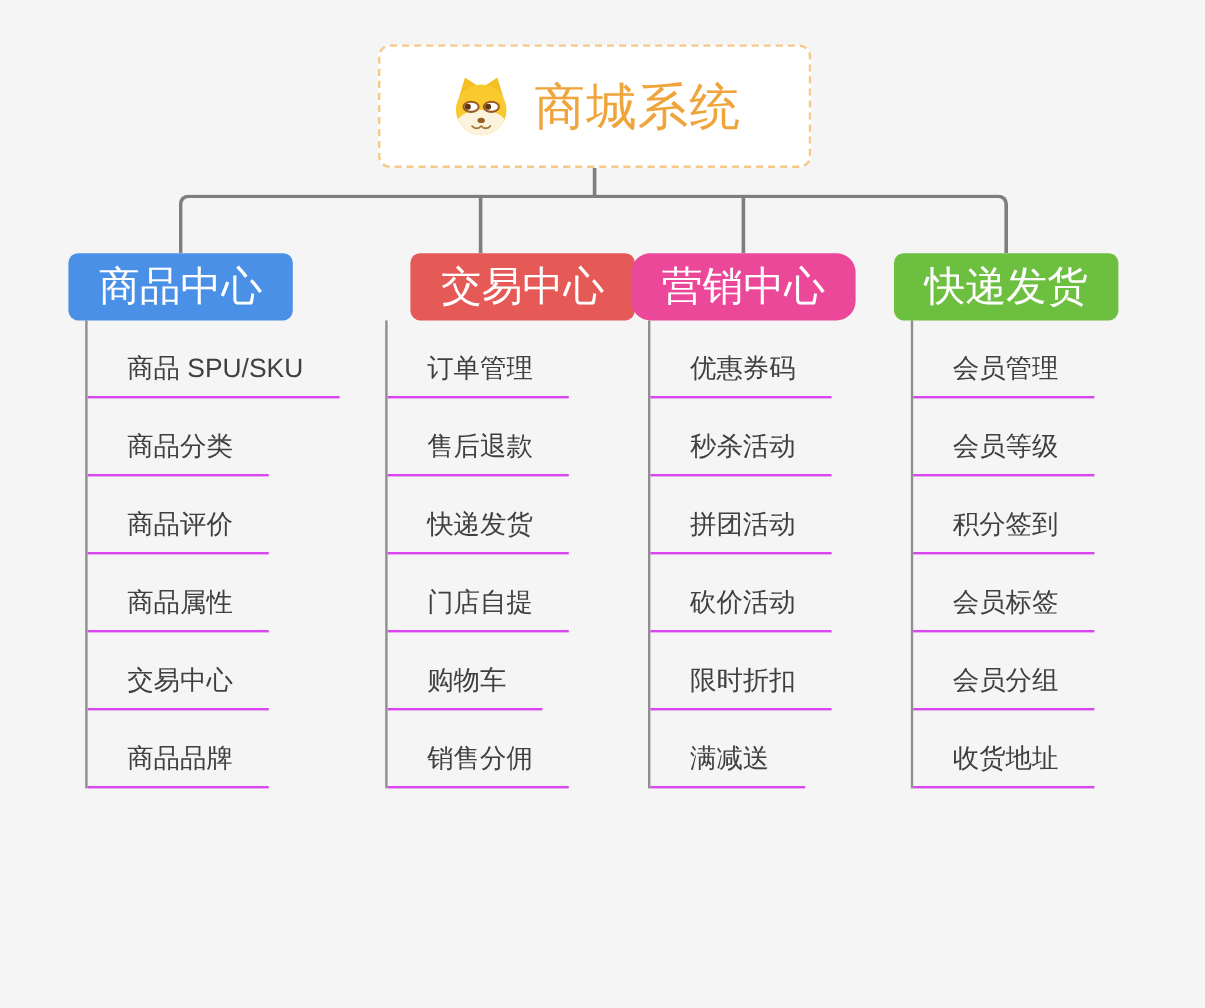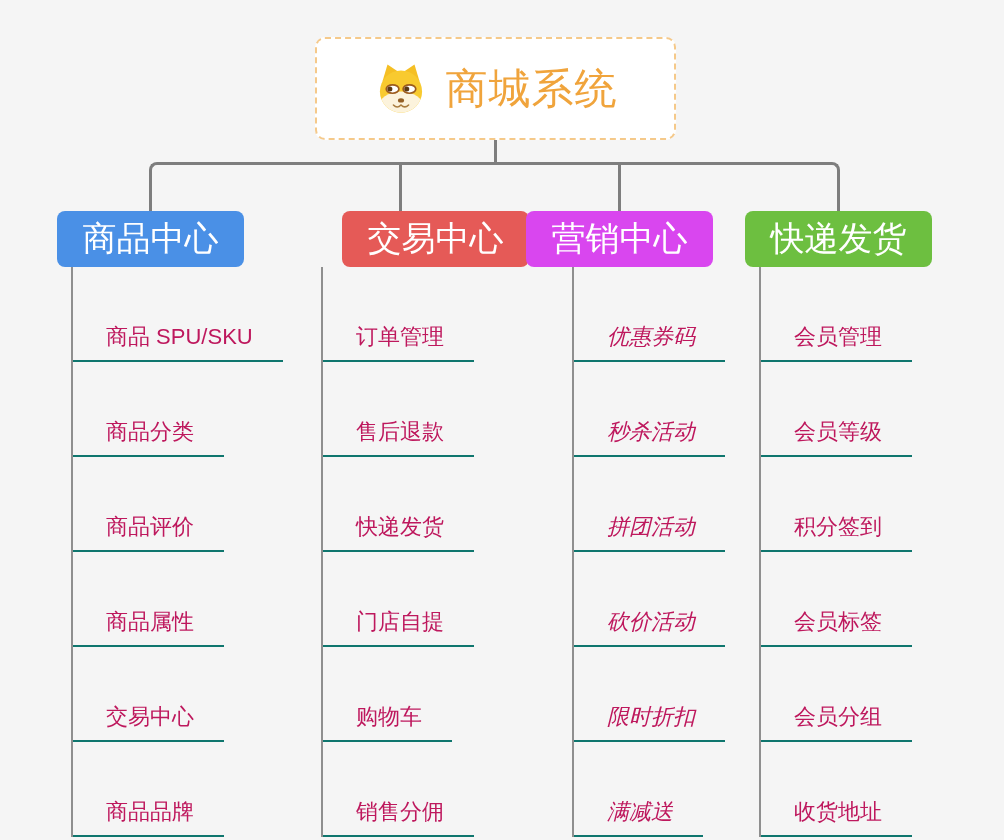--- a/index.html
+++ b/index.html
@@ -79,32 +79,32 @@
   .branch-node.b4 { left: 745px; }
 
   
   .leaf-column {
     position: absolute;
     top: 267px;
     border-left: 2px solid #8F8F8F;
   }
   .leaf-column.c1 { left: 71px; }
   .leaf-column.c2 { left: 321px; }
-  .leaf-column.c3 { left: 572px; font-style: italic; }
+  .leaf-column.c3 { left: 540px; }
   .leaf-column.c4 { left: 759px; }
   .leaf-item {
-    height: 95px;
+    height: 65px;
     box-sizing: border-box;
-    border-bottom: 2px solid #0f766e;
+    border-bottom: 2px solid #d946ef;
     width: fit-content;
     padding: 0 30px 8px 33px;
     display: flex;
     align-items: flex-end;
     font-size: 22px;
-    color: #be185d;
+    color: #404040;
     white-space: nowrap;
   }
 </style>
 </head>
 <body>
 
 <div class="canvas">
 
   <div class="root-node">
     <svg class="dog-icon" viewBox="0 0 64 64" aria-hidden="true">
@@ -128,21 +128,21 @@
   </div>
 
   <div class="conn conn-root-stub"></div>
   <div class="conn-corner left"></div>
   <div class="conn-corner right"></div>
   <div class="conn conn-drop d2"></div>
   <div class="conn conn-drop d3"></div>
 
   <div class="branch-node b1" style="background: rgb(74, 144, 230);">商品中心</div>
   <div class="branch-node b2" style="background: rgb(229, 90, 87); margin-left: 35px;">交易中心</div>
-  <div class="branch-node b3" style="background: #d946ef;">营销中心</div>
+  <div class="branch-node b3" style="background: #ec4899; border-radius: 16px;">营销中心</div>
   <div class="branch-node b4" style="background: rgb(109, 191, 64);">快递发货</div>
 
   <div class="leaf-column c1">
     <div class="leaf-item">商品 SPU/SKU</div>
     <div class="leaf-item">商品分类</div>
     <div class="leaf-item">商品评价</div>
     <div class="leaf-item">商品属性</div>
     <div class="leaf-item">交易中心</div>
     <div class="leaf-item">商品品牌</div>
   </div>

